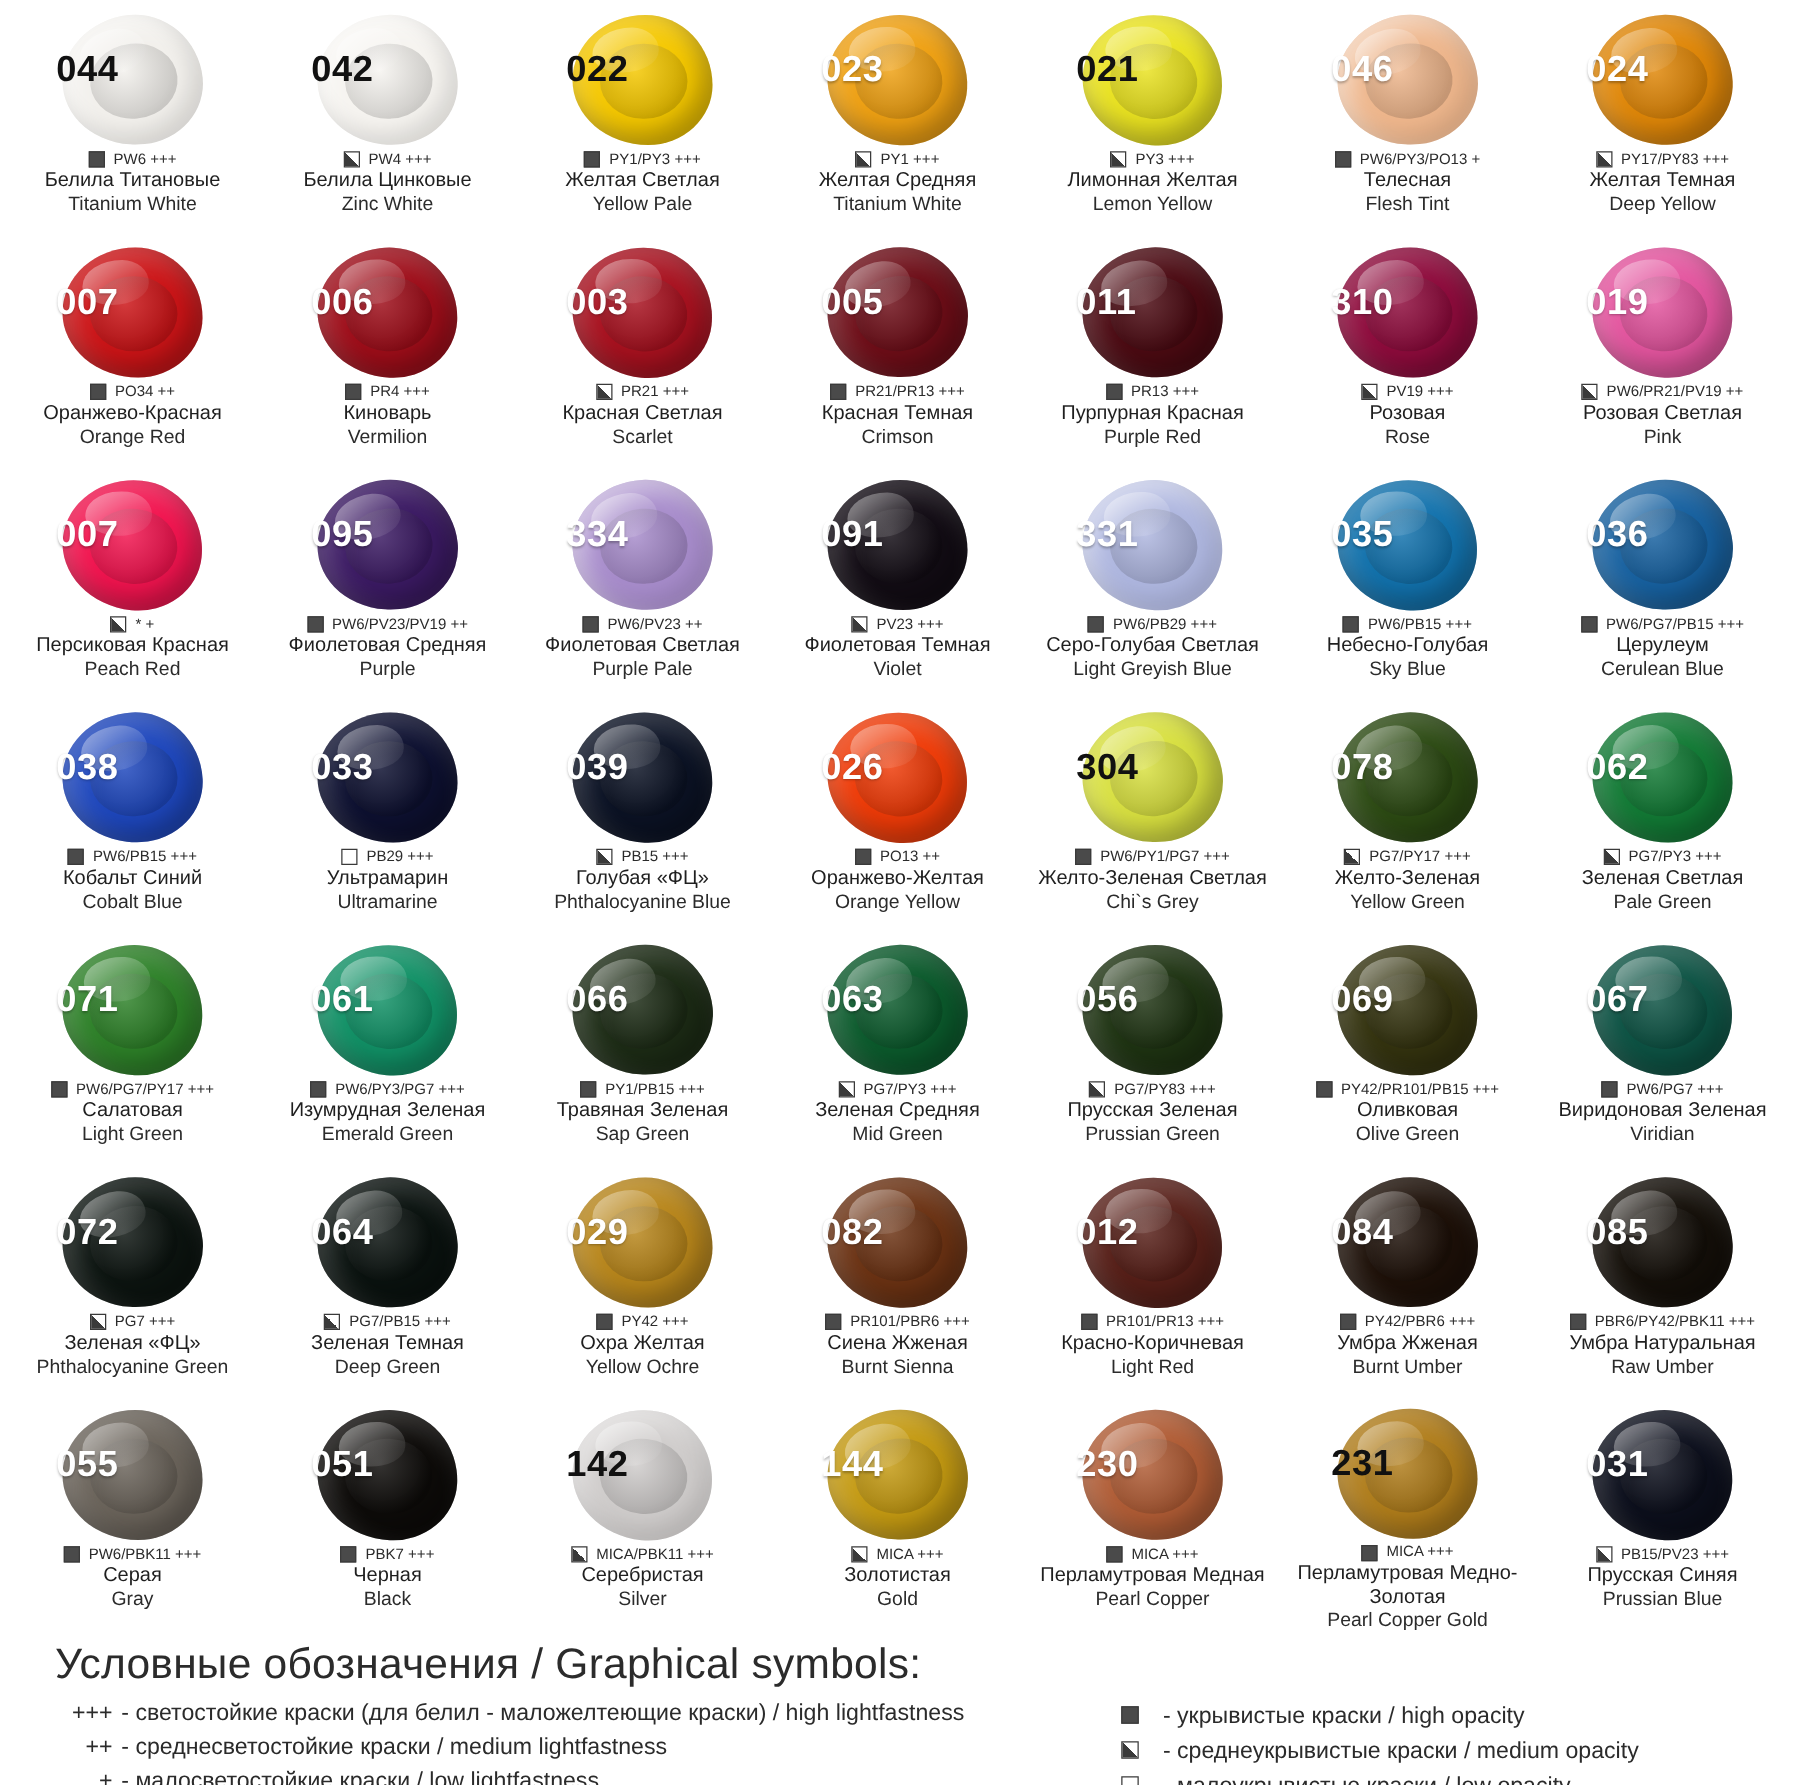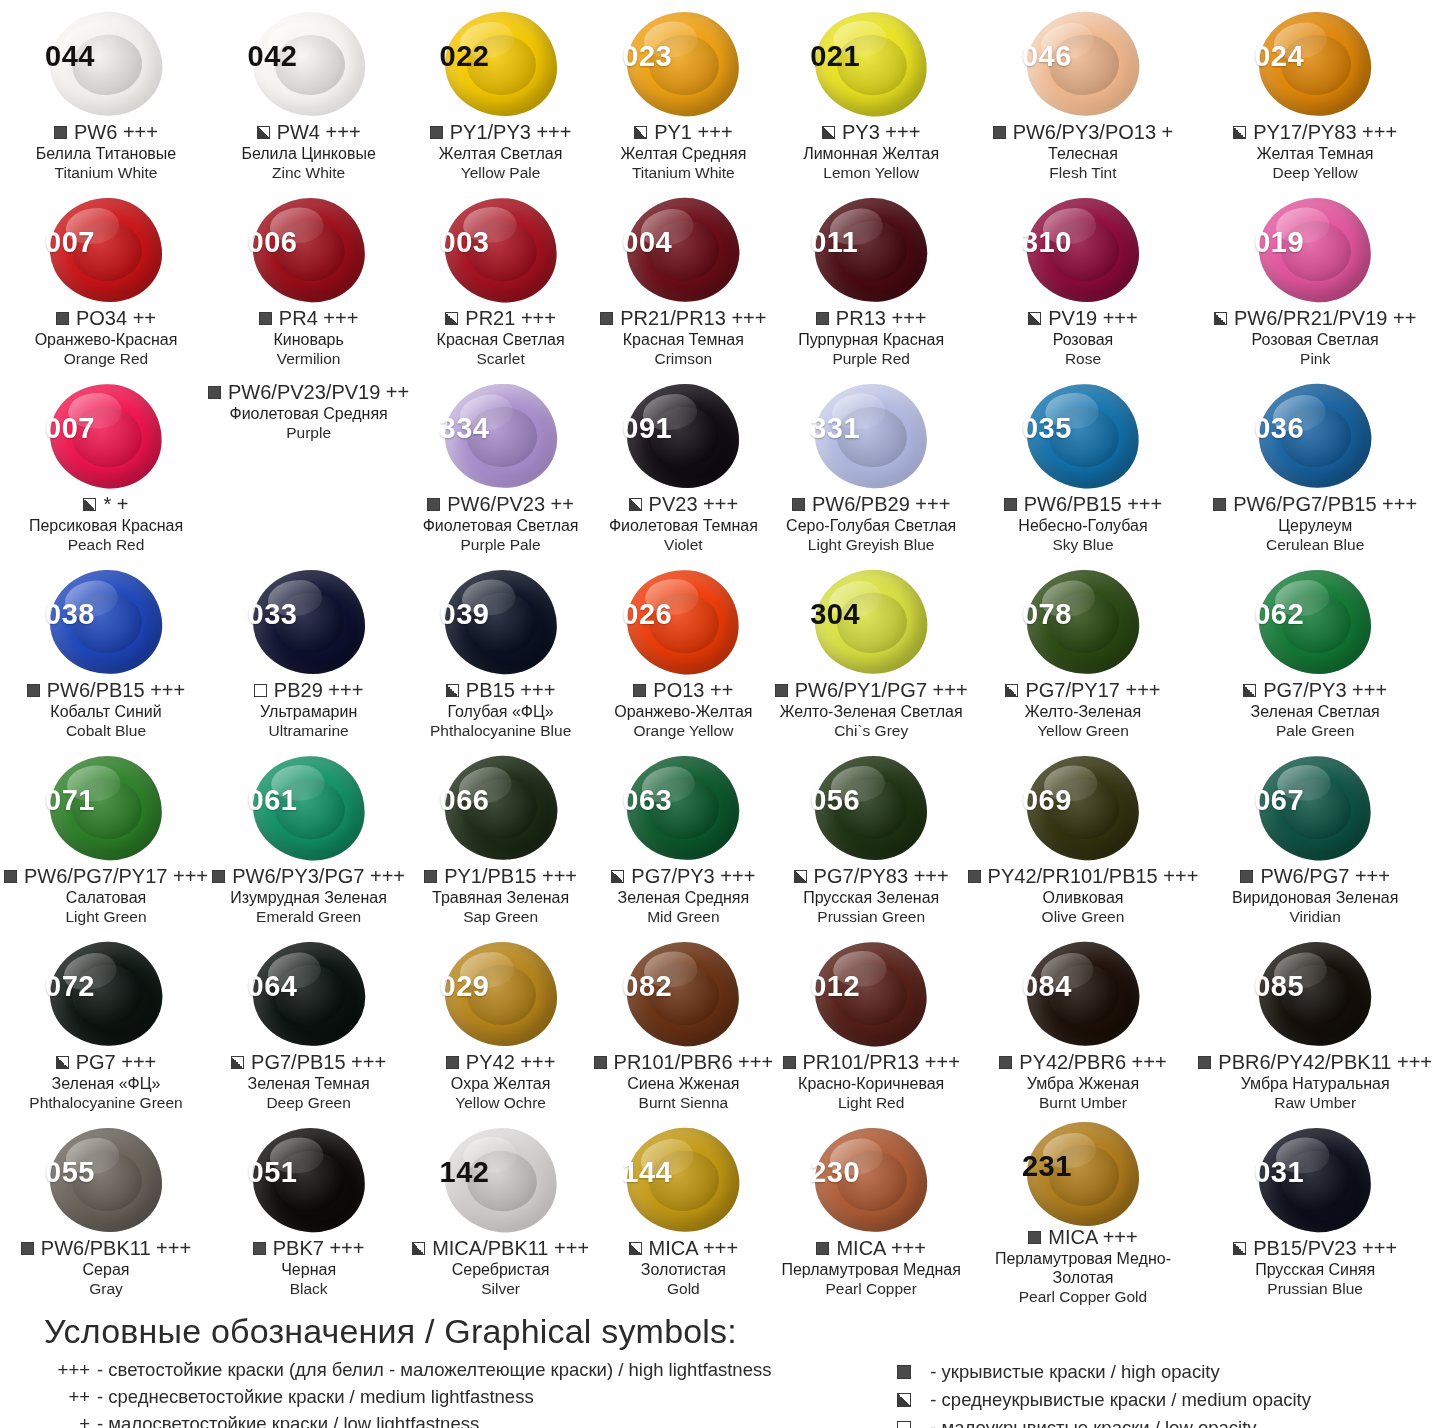--- a/index.html
+++ b/index.html
@@ -87,21 +87,21 @@
   .caption {
     width: 100%;
     text-align: center;
     margin-top: 1px;
   }
   .pigline {
     display: flex;
     align-items: center;
     justify-content: center;
     gap: 7px;
-    font-size: 20px;
+    font-size: 12px;
     color: #2b2b2b;
     line-height: 1.15;
     white-space: nowrap;
   }
   .opq {
     display: inline-block;
     width: 13px; height: 13px;
     border: 1.6px solid #3a3a3a;
     flex: 0 0 auto;
     position: relative;
@@ -313,21 +313,21 @@
             <span class="opq medium"></span>
             <span>PR21 +++</span>
           </div>
           <div class="name-ru">Красная Светлая</div>
           <div class="name-en">Scarlet</div>
         </div>
       </div>
       <div class="swatch-cell">
         <div class="blob-wrap">
           <div class="blob" style="background: rgb(109, 13, 23); transform: translate(-50%, -50%) rotate(-6deg);"></div>
-          <div class="blob-code code-light">004</div>
+          <div class="blob-code code-light">005</div>
         </div>
         <div class="caption">
           <div class="pigline">
             <span class="opq high"></span>
             <span>PR21/PR13 +++</span>
           </div>
           <div class="name-ru">Красная Темная</div>
           <div class="name-en">Crimson</div>
         </div>
       </div>
@@ -381,20 +381,24 @@
         <div class="caption">
           <div class="pigline">
             <span class="opq medium"></span>
             <span>* +</span>
           </div>
           <div class="name-ru">Персиковая Красная</div>
           <div class="name-en">Peach Red</div>
         </div>
       </div>
       <div class="swatch-cell">
+        <div class="blob-wrap">
+          <div class="blob" style="background: rgb(59, 26, 99); transform: translate(-50%, -50%) rotate(-6deg);"></div>
+          <div class="blob-code code-light">095</div>
+        </div>
         <div class="caption">
           <div class="pigline">
             <span class="opq high"></span>
             <span>PW6/PV23/PV19 ++</span>
           </div>
           <div class="name-ru">Фиолетовая Средняя</div>
           <div class="name-en">Purple</div>
         </div>
       </div>
       <div class="swatch-cell">

